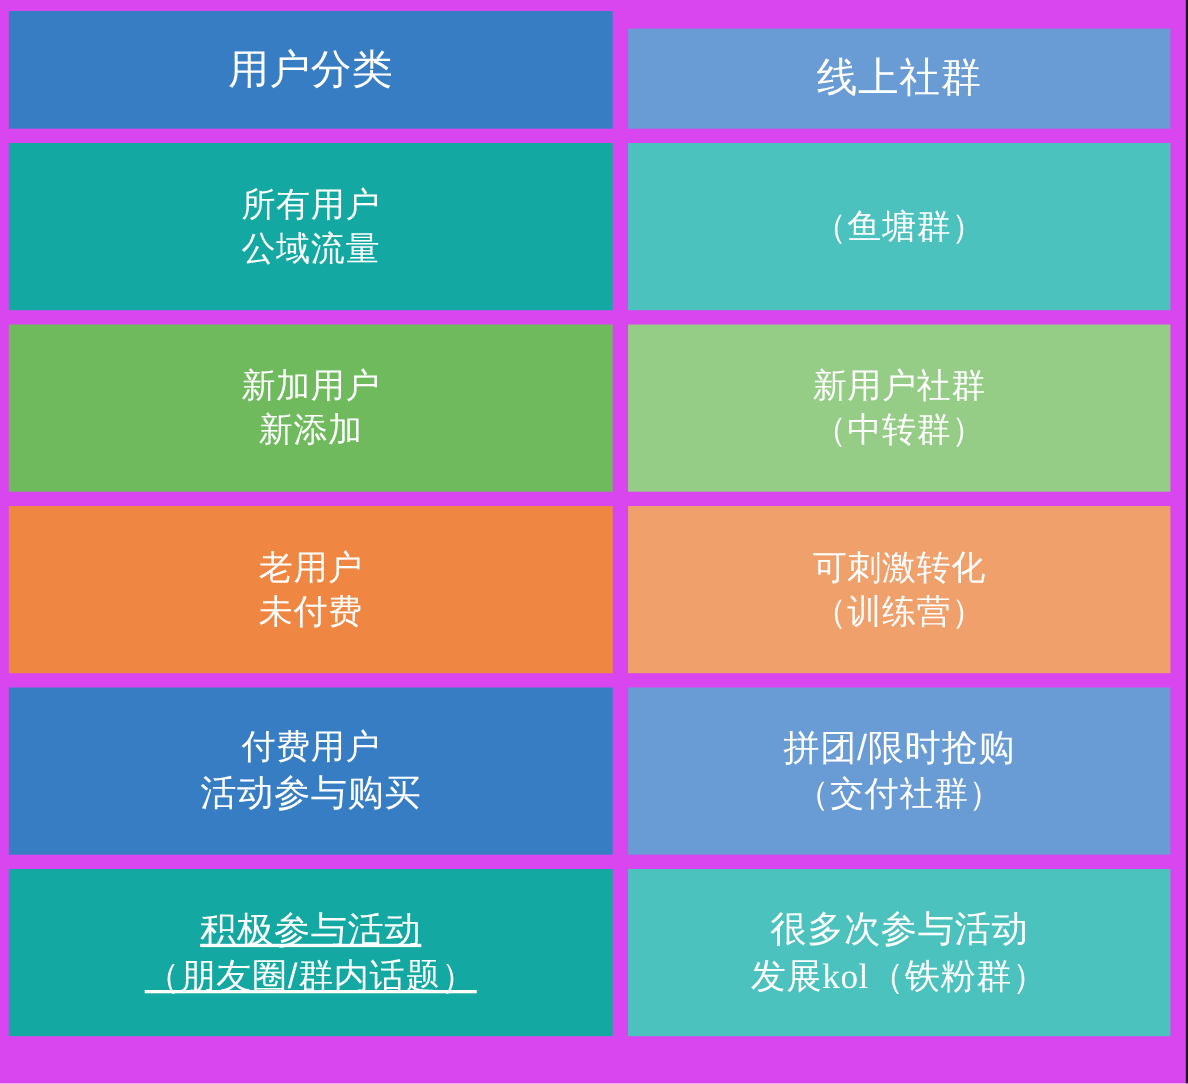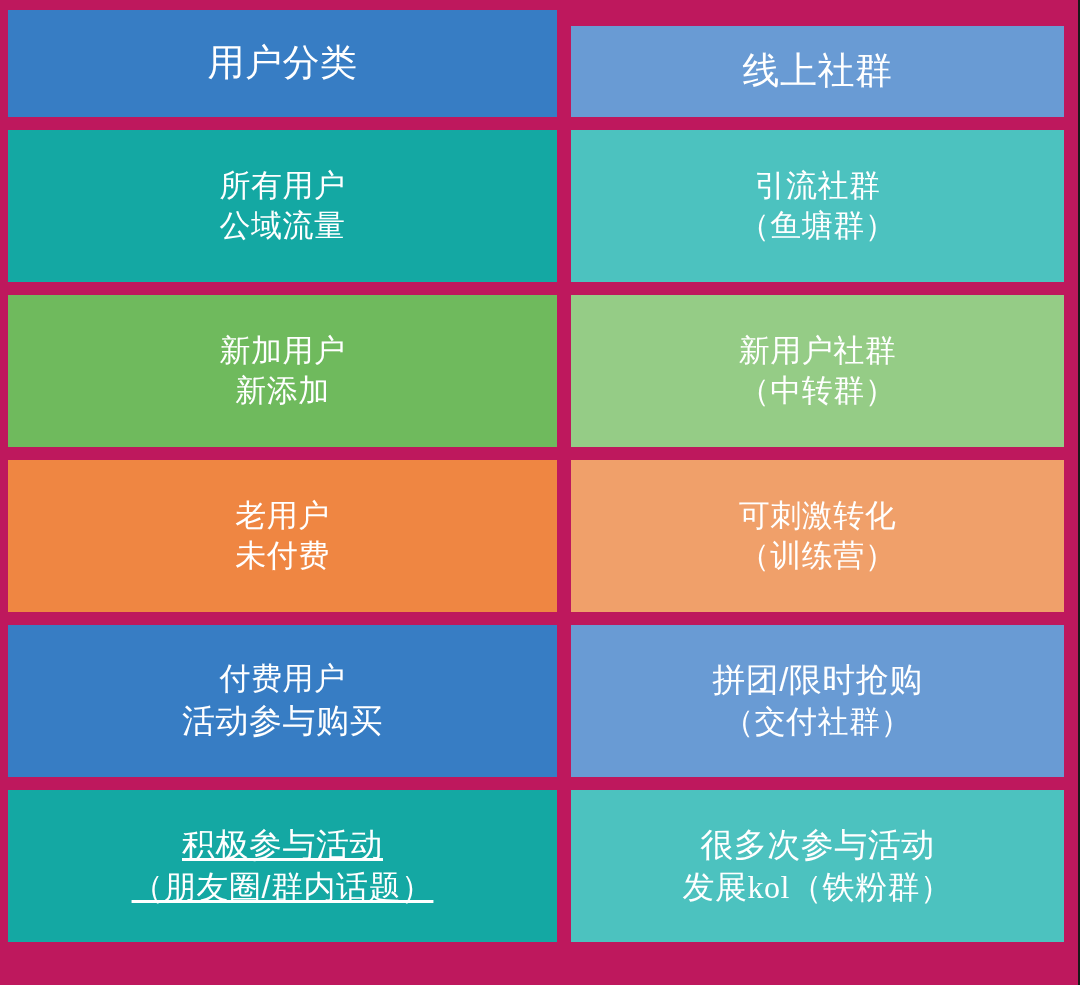--- a/index.html
+++ b/index.html
@@ -68,36 +68,35 @@
   .cell.body .line.long {
     font-size: 33px;
   }
   .cell.body .line.xlong {
     font-size: 32px;
   }
 </style>
 </head>
 <body>
 
-<div id="canvas" style="background: #be185d; border-right-color: rgb(26, 26, 26);">
+<div id="canvas" style="background: #d946ef; border-right-color: rgb(26, 26, 26);">
   <div class="grid">
 
     <div class="cell header" style="background-color: rgb(55, 125, 196);">
       <span class="line">用户分类</span>
     </div>
     <div class="cell header" style="background-color: rgb(105, 155, 212); margin-top: 16px;">
       <span class="line">线上社群</span>
     </div>
 
     <div class="cell body" style="background-color: rgb(20, 168, 163);">
       <span class="line">所有用户</span>
       <span class="line">公域流量</span>
     </div>
     <div class="cell body" style="background-color: rgb(76, 194, 191);">
-      <span class="line">引流社群</span>
       <span class="line">（鱼塘群）</span>
     </div>
 
     <div class="cell body" style="background-color: rgb(111, 186, 93);">
       <span class="line">新加用户</span>
       <span class="line">新添加</span>
     </div>
     <div class="cell body" style="background-color: rgb(149, 204, 134);">
       <span class="line">新用户社群</span>
       <span class="line">（中转群）</span>

